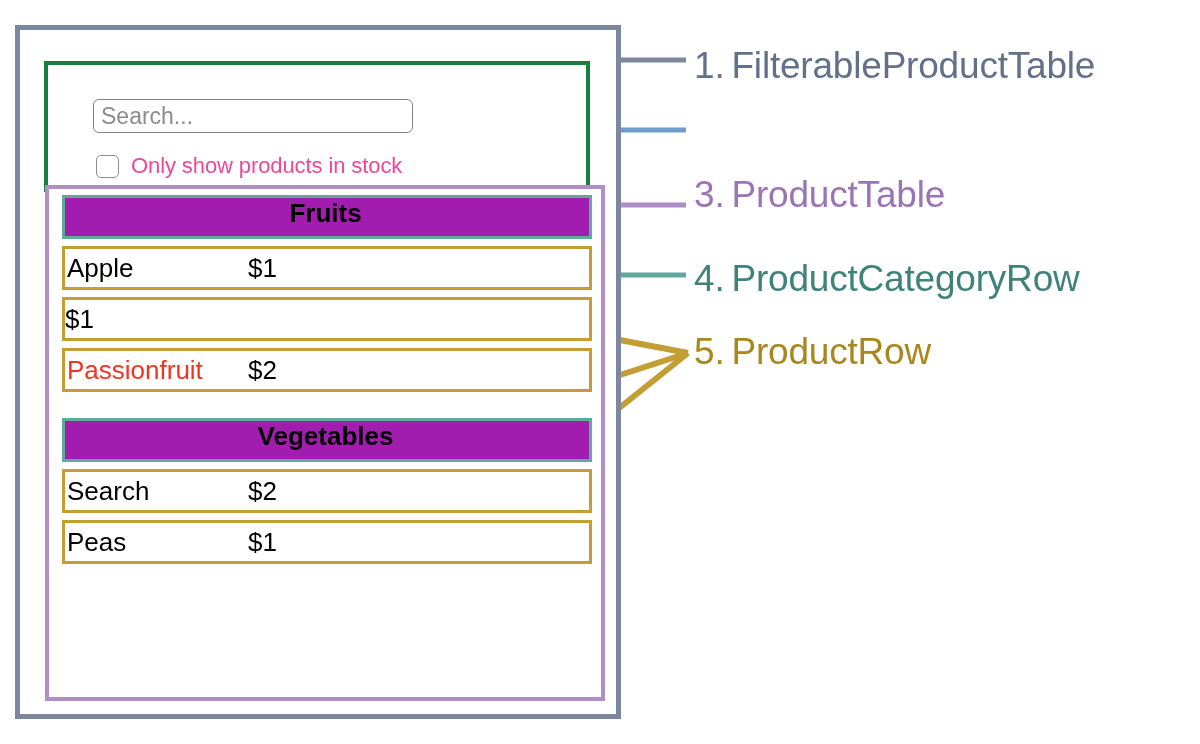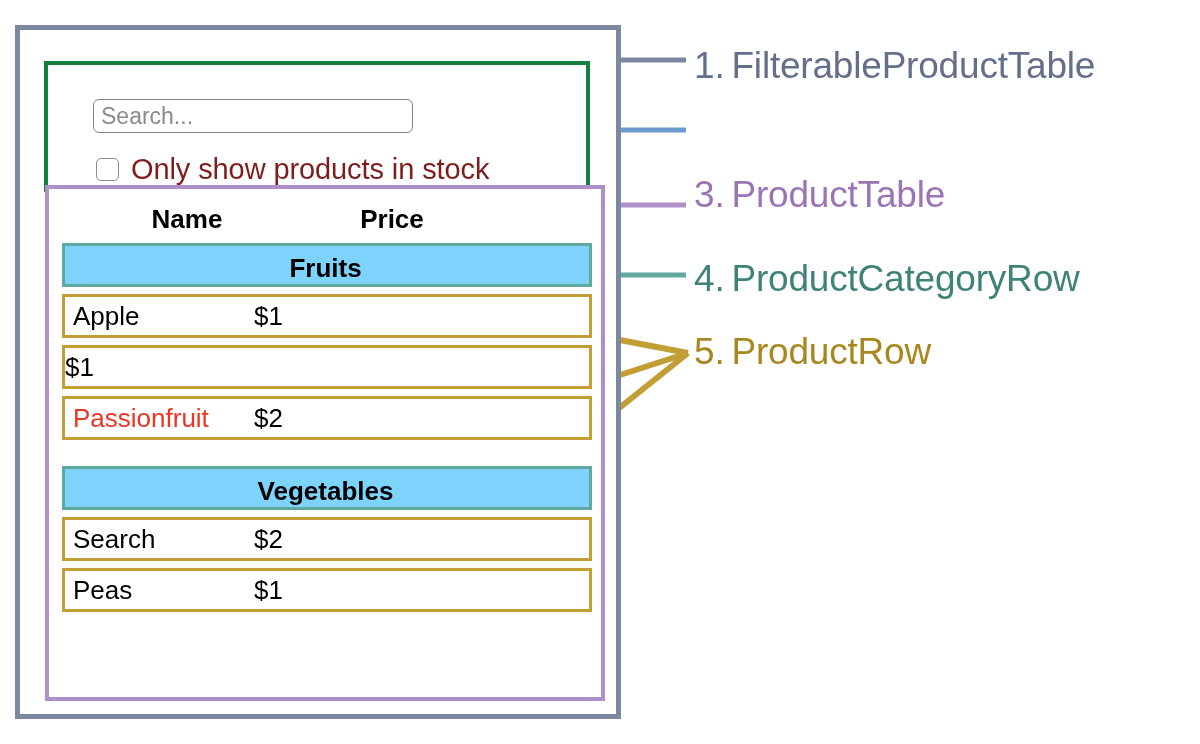--- a/index.html
+++ b/index.html
@@ -93,22 +93,22 @@
     width: 23px;
     height: 23px;
     box-sizing: border-box;
     border: 1.6px solid #8d8d8d;
     border-radius: 5px;
     background: #ffffff;
     flex: none;
   }
   .cb-label {
     font-family: "Liberation Sans", sans-serif;
-    font-size: 29px;
-    color: #7f1d1d;
+    font-size: 22px;
+    color: #ec4899;
     letter-spacing: -0.1px;
     white-space: nowrap;
   }
 
   
   .producttable-box {
     position: absolute;
     left: 45px;
     top: 185px;
     width: 560px;
@@ -145,43 +145,43 @@
     font-weight: bold;
     color: #000;
   }
 
   .cat-row {
     height: 44px;
     margin-bottom: 7px;
     border: 3.5px solid #5fa99f;
     box-sizing: border-box;
     display: flex;
-    align-items: flex-end;
+    align-items: flex-start;
     justify-content: center;
-    background: #7dd3fc;
+    background: #a21caf;
   }
   .cat-row .cat-label {
     font-size: 26px;
     font-weight: bold;
     color: #000;
     margin-left: -3px;
   }
 
   .prod-row {
     height: 44px;
     margin-bottom: 7px;
     border: 3.5px solid #c29e35;
     box-sizing: border-box;
     display: flex;
     align-items: center;
     background: #fff;
   }
   .prod-row .p-name {
     width: 181px;
-    padding-left: 8px;
+    padding-left: 2px;
     font-size: 26px;
     color: #000;
     white-space: nowrap;
   }
   .prod-row .p-name.out-of-stock {
     color: #ee3423;
   }
   .prod-row .p-price {
     font-size: 26px;
     color: #000;
@@ -232,24 +232,20 @@
     <input class="search-input" type="text" value="" placeholder="Search..." style="">
     <div class="checkbox-row">
       <span class="cb-box"></span>
       <span class="cb-label">Only show products in stock</span>
     </div>
   </div>
 
   <div class="producttable-box">
     <div class="table-inner">
 
-      <div class="th-row">
-        <span class="th-name">Name</span>
-        <span class="th-price">Price</span>
-      </div>
 
       <div class="cat-row">
         <span class="cat-label">Fruits</span>
       </div>
 
       <div class="prod-row">
         <span class="p-name">Apple</span>
         <span class="p-price">$1</span>
       </div>
 

